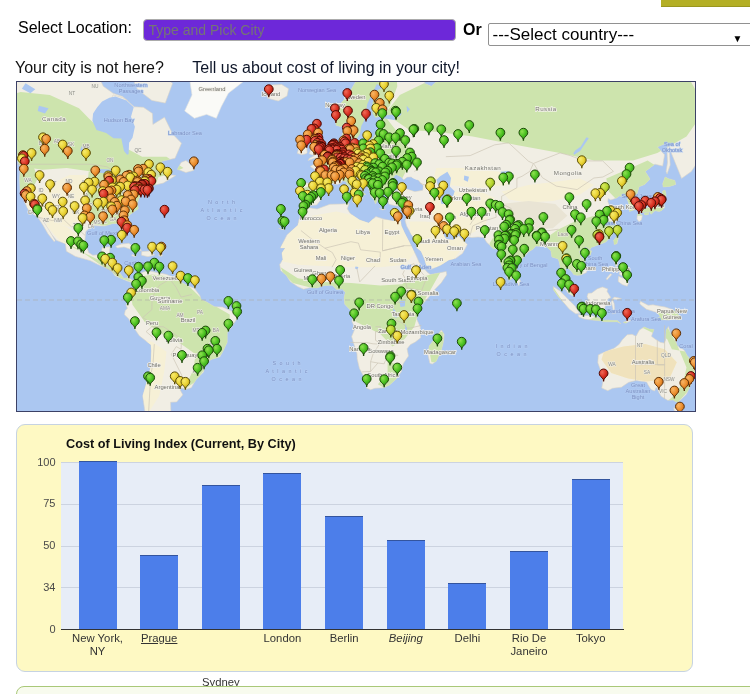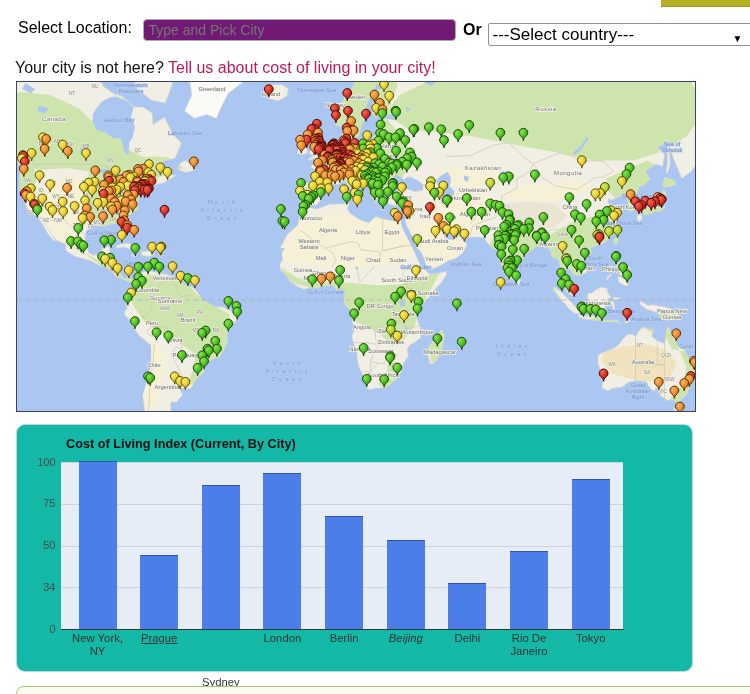--- a/index.html
+++ b/index.html
@@ -1,27 +1,27 @@
 <!DOCTYPE html>
 <html><head><meta charset="utf-8">
 <style>
 * { margin:0; padding:0; box-sizing:content-box; }
 html,body { overflow:hidden; }
 body { font-family:"Liberation Sans", sans-serif; background:#fff; width:980px; height:745px; position:relative; }
 .ybar { position:absolute; left:661px; top:0; width:319px; height:6px; background:#b4af25; border-bottom:1px solid #9a961e; }
 .row1 { position:absolute; left:18px; top:19px; height:28px; white-space:nowrap; }
 .lbl { font-size:16px; font-weight:normal; color:#000; }
-.inp { position:absolute; left:124.5px; top:0; width:301px; height:20px; border:1px solid #ababab; border-radius:4px; padding:0 5px; font-size:14px; color:#a9a9a9; line-height:20px; background:#701a75; }
+.inp { position:absolute; left:124.5px; top:0; width:301px; height:20px; border:1px solid #ababab; border-radius:4px; padding:0 5px; font-size:14px; color:#a9a9a9; line-height:20px; background:#6d28d9; }
 .or { position:absolute; left:445px; top:2px; font-size:16px; font-weight:bold; }
 .sel { position:absolute; left:469.5px; top:3.5px; width:268px; height:21px; border:1px solid #919191; border-radius:2px; background:#fff; font-size:17px; color:#000; line-height:21px; padding-left:4px; }
 .sel .arr { position:absolute; left:244px; top:4px; font-size:10px; color:#000; }
 .cityline { position:absolute; left:15px; top:59px; font-size:16px; color:#111; }
-.cityline a { color:#be185d; text-decoration:none; }
+.cityline a { color:#0f172a; text-decoration:none;margin-left:24px; }
 .mapbox { position:absolute; left:16px; top:81px; width:678px; height:329px; border:1px solid #3c4166; }
-.panel { position:absolute; left:16px; top:424px; width:675px; height:246px; background:#14b8a6; border:1px solid #c6d3e2; border-radius:9px; }
+.panel { position:absolute; left:16px; top:424px; width:675px; height:246px; background:#fef9c3; border:1px solid #c6d3e2; border-radius:9px; }
 .ctitle { position:absolute; left:49px; top:12px; font-size:12.7px; font-weight:bold; color:#111; }
 .plot { position:absolute; left:44px; top:37px; width:562px; height:167px; background:#e7edf7; }
 .grid { position:absolute; left:0; width:562px; height:1px; background:#ccd3e0; }
 .bar { position:absolute; bottom:0; width:38px; background:#4c7eea; border-top:1px solid #33549e; }
 .ylab { position:absolute; right:636.5px; font-size:11px; color:#4a4a4a; text-align:right; width:30px; }
 .xlab { position:absolute; top:207px; width:70px; text-align:center; font-size:11.3px; color:#333; line-height:13px; }
 .axis { position:absolute; left:44px; top:204px; width:563px; height:1px; background:#333; }
 .greenbox { position:absolute; left:16px; top:686px; width:740px; height:52px; background:#f8fbee; border:1px solid #a9c878; border-radius:8px; }
 </style></head>
 <body>

